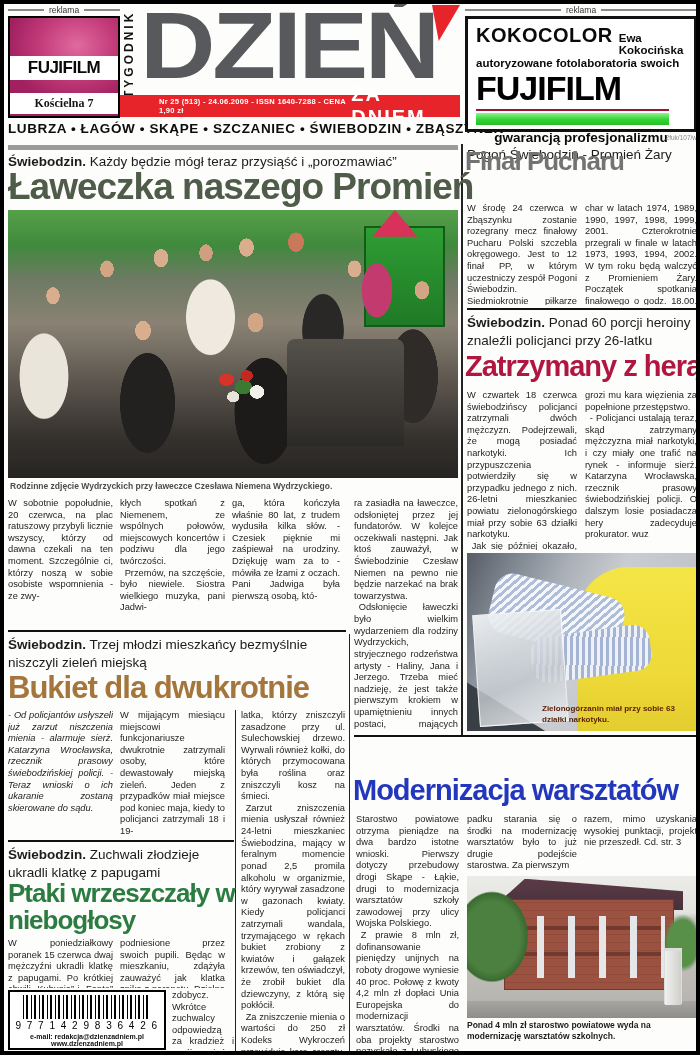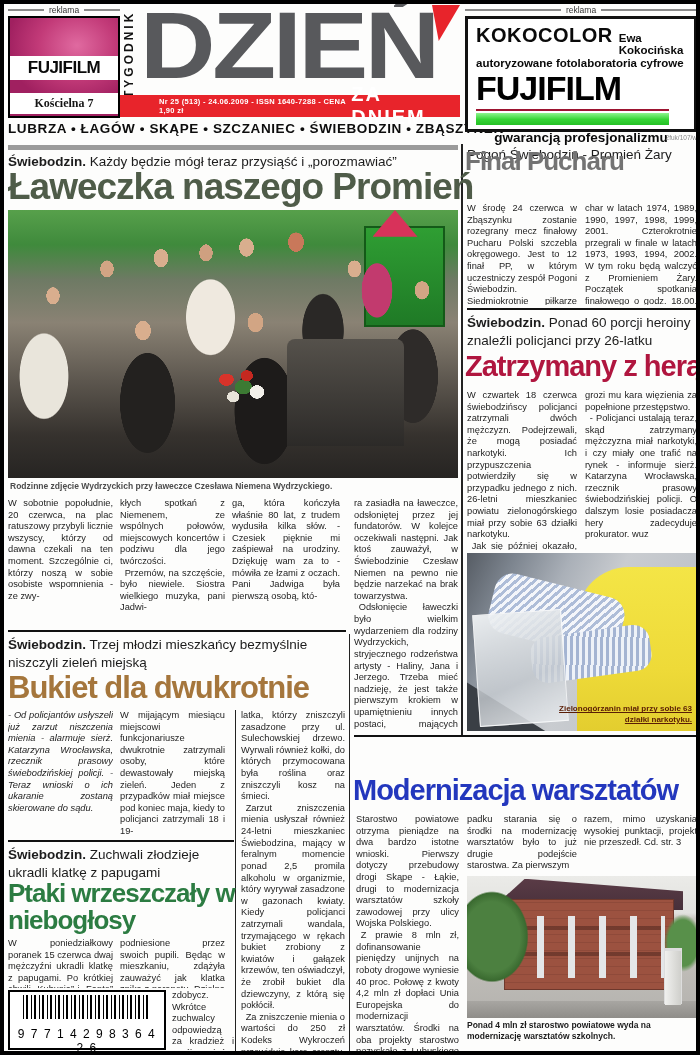--- a/index.html
+++ b/index.html
@@ -81,38 +81,38 @@
   .ph-hera{background:linear-gradient(115deg,#565c64 0%,#7d858f 16%,#aab0b8 34%,#c9ccd0 52%,#b8bdc4 100%);}
   .hx-vest{position:absolute;right:-4%;top:8%;width:56%;height:96%;background:linear-gradient(180deg,#f4e546 0%,#eeda38 60%,#e2cc2e 100%);border-radius:40% 8% 0 0/30% 8% 0 0;}
   .hx-sleeve{position:absolute;left:10%;top:18%;width:58%;height:34%;transform:rotate(14deg);
       background:repeating-linear-gradient(125deg,#aebdd8 0 3px,#f4f6fa 3px 6px);border-radius:18px;}
   .hx-sleeve2{position:absolute;left:28%;top:44%;width:52%;height:26%;transform:rotate(-8deg);
       background:repeating-linear-gradient(100deg,#a4b4d2 0 3px,#eef2f8 3px 6px);border-radius:16px;}
   .hx-bag{position:absolute;left:4%;bottom:4%;width:38%;height:62%;transform:rotate(-4deg);
       background:linear-gradient(160deg,rgba(240,243,245,.95) 0%,rgba(199,204,209,.8) 60%,rgba(230,233,236,.9) 100%);
       border:1px solid rgba(255,255,255,.7);}
   .hx-dark{position:absolute;left:0;bottom:0;width:34%;height:34%;background:#3a3f45;clip-path:polygon(0 100%,0 20%,100% 100%);}
-  .hx-cap{position:absolute;right:5px;bottom:6px;width:150px;text-align:right;font-size:8px;font-weight:800;color:#5a1d05;line-height:1.3;text-decoration:underline;}
+  .hx-cap{position:absolute;right:5px;bottom:6px;width:150px;text-align:left;font-size:8px;font-weight:800;color:#5a1d05;line-height:1.3;}
   .ph-bud{background:linear-gradient(180deg,#ebebe8 0%,#e2e2df 26%,#c9c6c0 30%,#b4b2ae 100%);}
   .bd-treeL{position:absolute;left:-6%;top:10%;width:34%;height:82%;background:radial-gradient(60% 50% at 50% 40%,#4c8040 0 60%,#3a6a30 75%,transparent 78%);}
   .bd-bldg{position:absolute;left:16%;top:16%;width:74%;height:64%;background:
       repeating-linear-gradient(0deg,#9c5240 0 7px,#8f4a3a 7px 8px);box-shadow:inset 0 0 0 1px #6e382c;}
   .bd-roof{position:absolute;left:10%;top:2%;width:84%;height:22%;background:linear-gradient(180deg,#5a3b46,#47303a);
       clip-path:polygon(0 100%,18% 0,100% 40%,100% 100%);}
   .bd-win{position:absolute;left:20%;top:28%;width:66%;height:44%;background:
       repeating-linear-gradient(90deg,transparent 0 24px,#e4e6e8 24px 31px),
       repeating-linear-gradient(0deg,transparent 0 22px,rgba(110,56,44,.9) 22px 26px);}
   .bd-treeR{position:absolute;right:-4%;top:22%;width:20%;height:56%;background:radial-gradient(55% 48% at 50% 45%,#58904a 0 60%,transparent 75%);}
   .bd-pillar{position:absolute;right:7%;bottom:9%;width:7%;height:38%;background:linear-gradient(90deg,#f0f0ee,#cfcfcb);box-shadow:0 -2px 0 1px #ddd;}
   .bd-road{position:absolute;left:0;bottom:0;width:100%;height:12%;background:linear-gradient(180deg,#a8a6a2,#8f8d89);}
   
   .bcbox{border:2px solid #000;box-sizing:border-box;text-align:center;padding:3px 2px 2px;background:#fff;}
   .bars{height:24px;width:128px;margin:0 auto;background:
       repeating-linear-gradient(90deg,#000 0 1.5px,#fff 1.5px 3.5px,#000 3.5px 5px,#fff 5px 8px);}
-  .bcnum{font-size:12px;letter-spacing:1.5px;margin-top:8px;color:#000;}
+  .bcnum{font-size:10px;letter-spacing:1.5px;margin-top:1px;color:#000;}
   .bcmail{font-size:7px;font-weight:700;margin-top:2px;color:#111;}
 </style>
 </head>
 <body>
 
 <div class="page">
 
   <div class="abs rek" style="left:4px;top:0;width:112px;height:12px;">
     <span class="ln"></span>
     <span>reklama</span>
@@ -145,21 +145,21 @@
     <span class="ln"></span>
     <span>reklama</span>
     <span class="ln"></span>
   </div>
 
   <div class="abs adbox-r" style="left:461px;top:12px;width:232px;height:116px;">
     <div class="koko1">
       <span class="koko-name">KOKOCOLOR</span>
       <span class="koko-owner">Ewa Kokocińska</span>
     </div>
-    <div class="koko-line2">autoryzowane fotolaboratoria cyfrowe</div>
+    <div class="koko-line2">autoryzowane fotolaboratoria swoich</div>
     <div class="koko-brand">FUJIFILM</div>
     <div class="koko-redline"></div>
     <div class="koko-green"></div>
     <div class="koko-slogan">gwarancją profesjonalizmu</div>
   </div>
   <div class="abs adcode" style="left:560px;top:130px;width:133px;">2fuk/107/w</div>
 
   <div class="abs vr" style="left:457px;top:140px;width:2px;height:592px;"></div>
   <div class="abs vr" style="left:345px;top:630px;width:1px;height:417px;"></div>
   <div class="abs vr" style="left:231px;top:706px;width:1px;height:341px;"></div>

